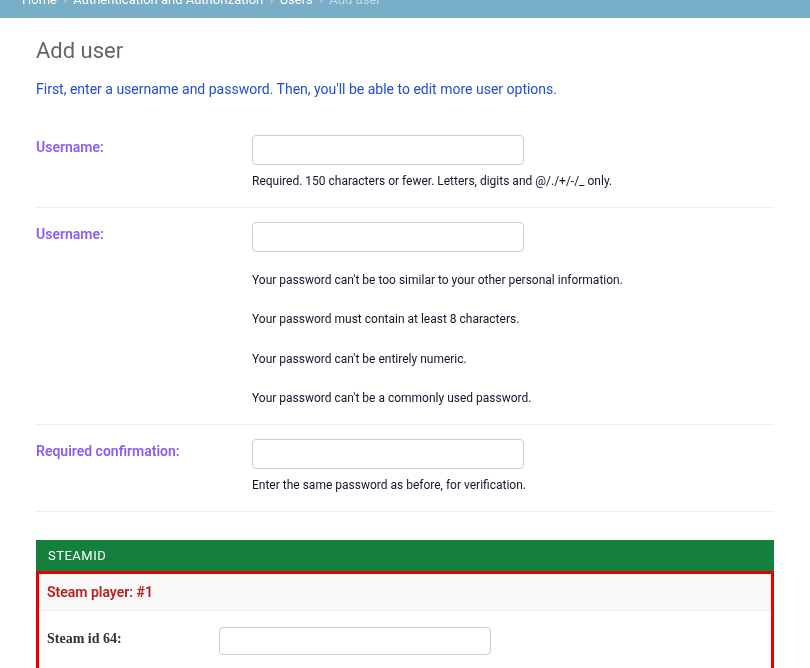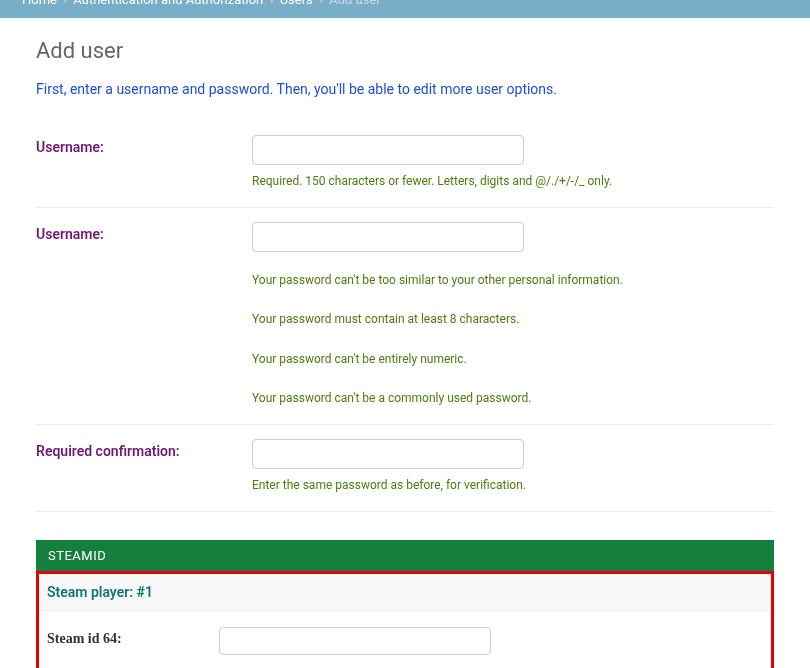--- a/index.html
+++ b/index.html
@@ -6,27 +6,27 @@
     body { font-family: -apple-system, BlinkMacSystemFont, "Segoe UI", Roboto, sans-serif; background: #fff; color: #333; width: 810px; }
     .topbar { background: #79aec8; padding: 0 22px 6px; height: 18px; }
     .breadcrumbs { font-size: 13px; color: #c8dde8; position: relative; top: -8px; }
     .breadcrumbs a { color: #fff; text-decoration: none; }
     .breadcrumbs .sep { color: #c8dde8; margin: 0 3px; }
     .breadcrumbs .current { color: #c8dde8; }
     .content { padding: 20px 36px 0; }
     h1 { font-size: 22px; font-weight: 400; color: #666; margin-bottom: 18px; }
     .intro { font-size: 14px; color: #1d4ed8; margin-bottom: 24px; }
     .form-row { display: flex; padding: 14px 0; border-bottom: 1px solid #eee; }
-    .form-row label { width: 216px; font-size: 14px; font-weight: 600; color: #701a75; padding-top: 4px; }
+    .form-row label { width: 216px; font-size: 14px; font-weight: 600; color: #8b5cf6; padding-top: 4px; }
     .form-row .field { flex: 1; }
     .form-row input[type="text"], .form-row input[type="password"] { width: 272px; height: 30px; border: 1px solid #ccc; border-radius: 4px; padding: 0 8px; font-size: 13px; }
-    .help { font-size: 12px; color: #4d7c0f; margin-top: 6px; line-height: 1.8; }
+    .help { font-size: 12px; color: #0f172a; margin-top: 6px; line-height: 1.8; }
     .help div { margin-top: 18px; }
     .section-header { background: #15803d; color: #fff; font-size: 13px; padding: 8px 12px; margin-top: 28px; letter-spacing: 0.5px; }
-    .inline-header { background: #f8f8f8; border-bottom: 1px solid #eee; padding: 10px 8px; font-size: 14px; font-weight: 600; color: #0f766e; }
+    .inline-header { background: #f8f8f8; border-bottom: 1px solid #eee; padding: 10px 8px; font-size: 14px; font-weight: 600; color: #b91c1c; }
     .inline-wrap { border: 3px solid #e60000; padding-bottom: 22px; margin-top: 0; }
     .inline-form-row { display: flex; padding: 16px 8px 0; }
     .inline-form-row label { width: 172px; font-size: 14px; font-weight: 600; color: #333; padding-top: 4px; font-family: Liberation Serif, serif; }
     .inline-form-row input { width: 272px; height: 28px; border: 1px solid #ccc; border-radius: 4px; padding: 0 8px; font-size: 13px; }
     .footer-bar { background: #f8f8f8; height: 64px; margin-top: 10px; }
   </style>
 </head>
 <body>
 
 <div class="topbar">

